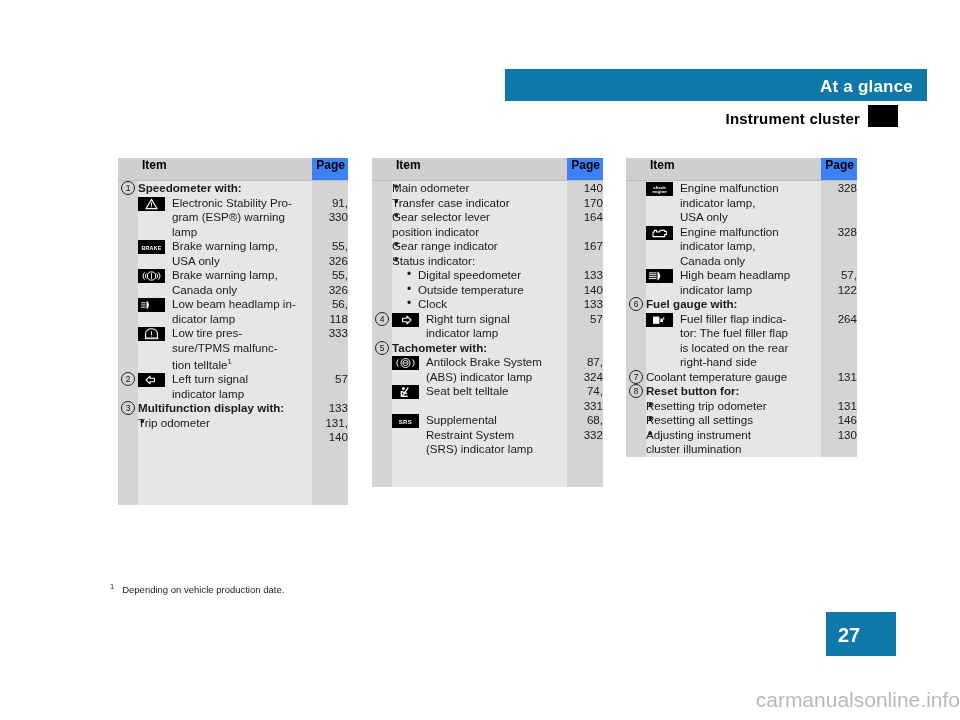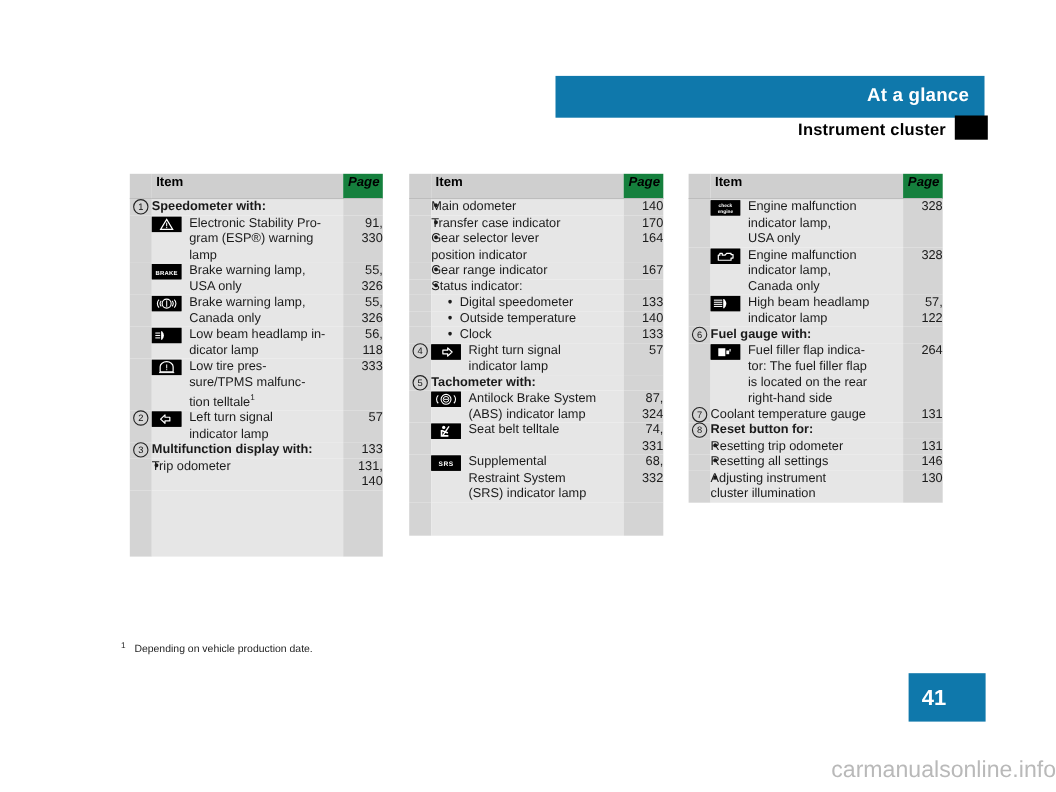--- a/index.html
+++ b/index.html
@@ -7,22 +7,23 @@
     width:960px;height:720px;
     background:#ffffff;
     font-family:"Liberation Sans", sans-serif;
     position:relative;
     overflow:hidden;
     -webkit-font-smoothing:antialiased;
   }
 
   
   .hdr-bar{
-    position:absolute;left:505px;top:69px;width:390px;height:38px;
+    position:absolute;left:505px;top:69px;width:390px;height:32px;
     background:#0f78ab;
+    padding-left:32px;
   }
   .hdr-bar .t{
     position:absolute;right:14px;top:8px;
     color:#ffffff;font-weight:bold;font-size:17px;letter-spacing:.2px;
   }
   .sub-title{
     position:absolute;right:100px;top:110px;
     color:#000000;font-weight:bold;font-size:15px;letter-spacing:.2px;
     text-align:right;white-space:nowrap;
   }
@@ -76,21 +77,21 @@
     background:#cfcfcf;
     height:22px;
     font-weight:bold;
     font-size:12px;
     color:#000;
     padding-top:5px;
     border-bottom:1px solid #bdbdbd;
   }
   .thead .h-num{background:#cfcfcf;}
   .thead .h-item{padding-left:4px;}
-  .thead .h-page{background:#15803d;text-align:right;padding-right:3px;font-style:italic;}
+  .thead .h-page{background:#3b82f6;text-align:right;padding-right:3px;}
 
   
   .c-numcell{background:#d4d4d4;text-align:center;padding-top:3px;font-size:11px;}
   .c-bodycell{background:#e6e6e6;padding-top:3px;padding-bottom:3px;}
   .c-pagecell{background:#d4d4d4;text-align:right;padding-right:3px;padding-top:3px;line-height:14.5px;}
 
   .row-pad{padding-bottom:7px;}
 
   
   .txt{line-height:14.5px;}
@@ -598,16 +599,16 @@
         </tr>
       </tbody>
   </table>
 </div>
 
 <div class="footnote">
   <sup>1</sup><span class="fx">Depending on vehicle production date.</span>
 </div>
 
 <div class="pagenum">
-  <span>41</span>
+  <span>27</span>
 </div>
 
 <div class="watermark">carmanualsonline.info</div>
 
 </body></html>

